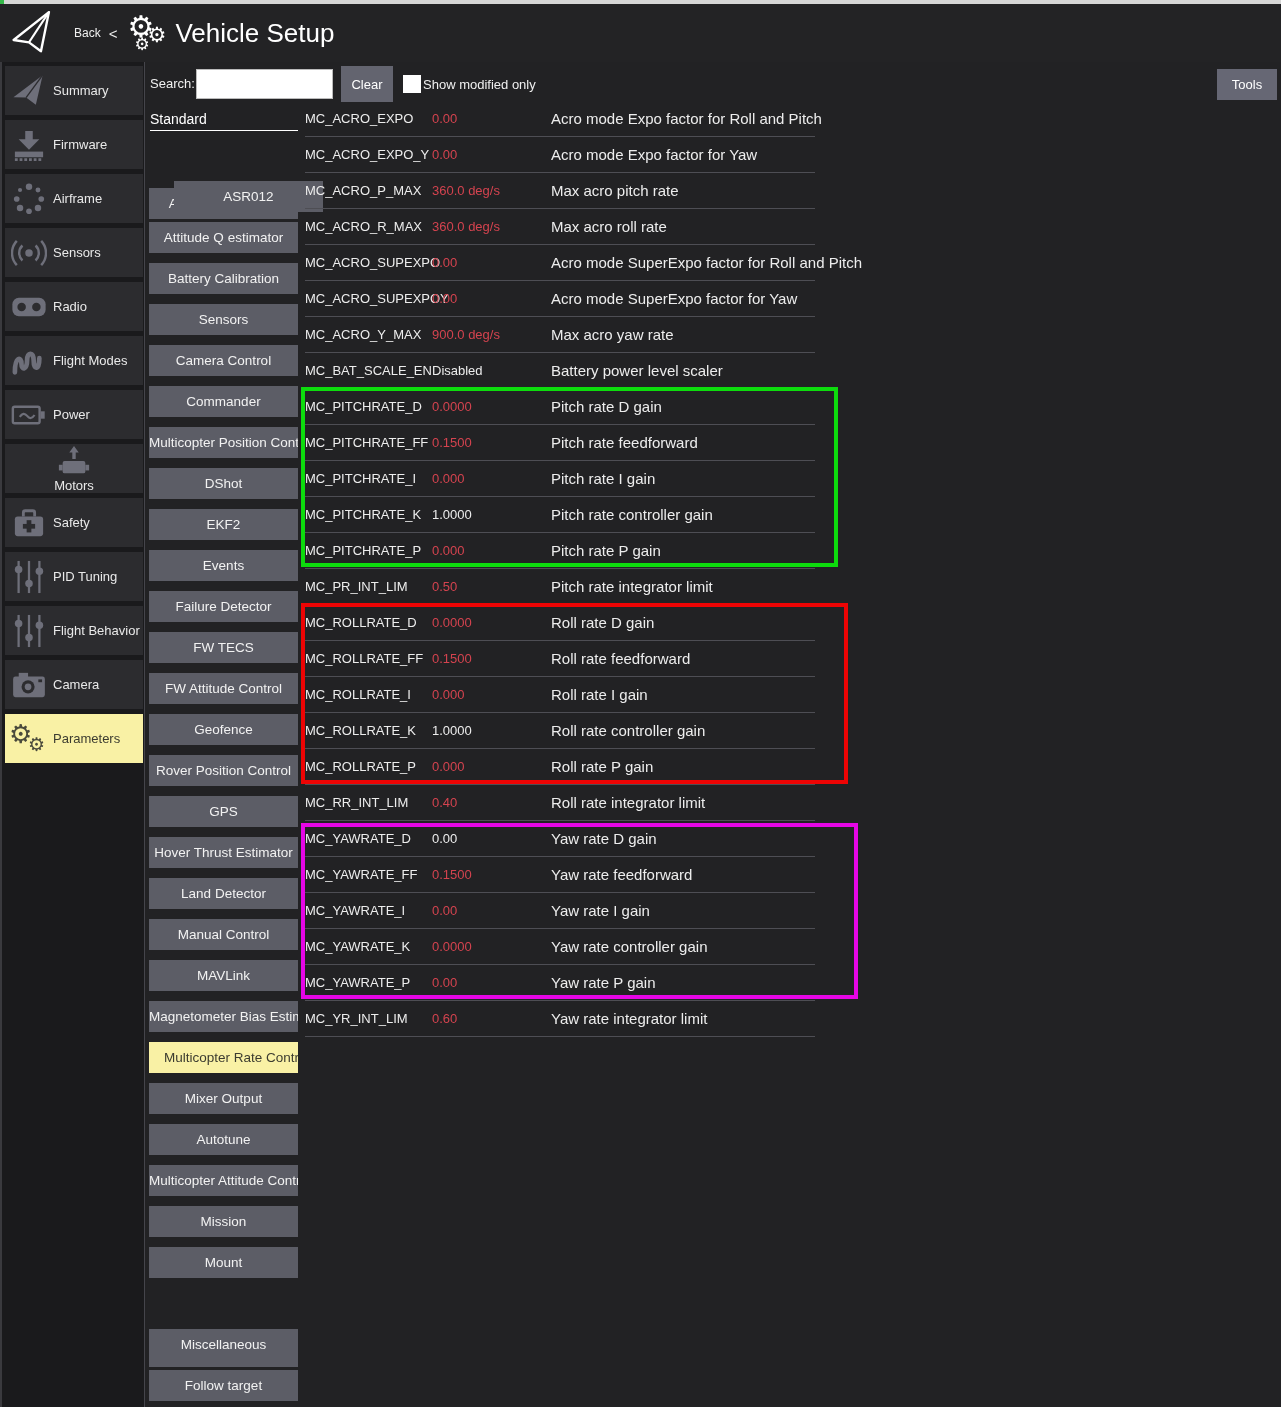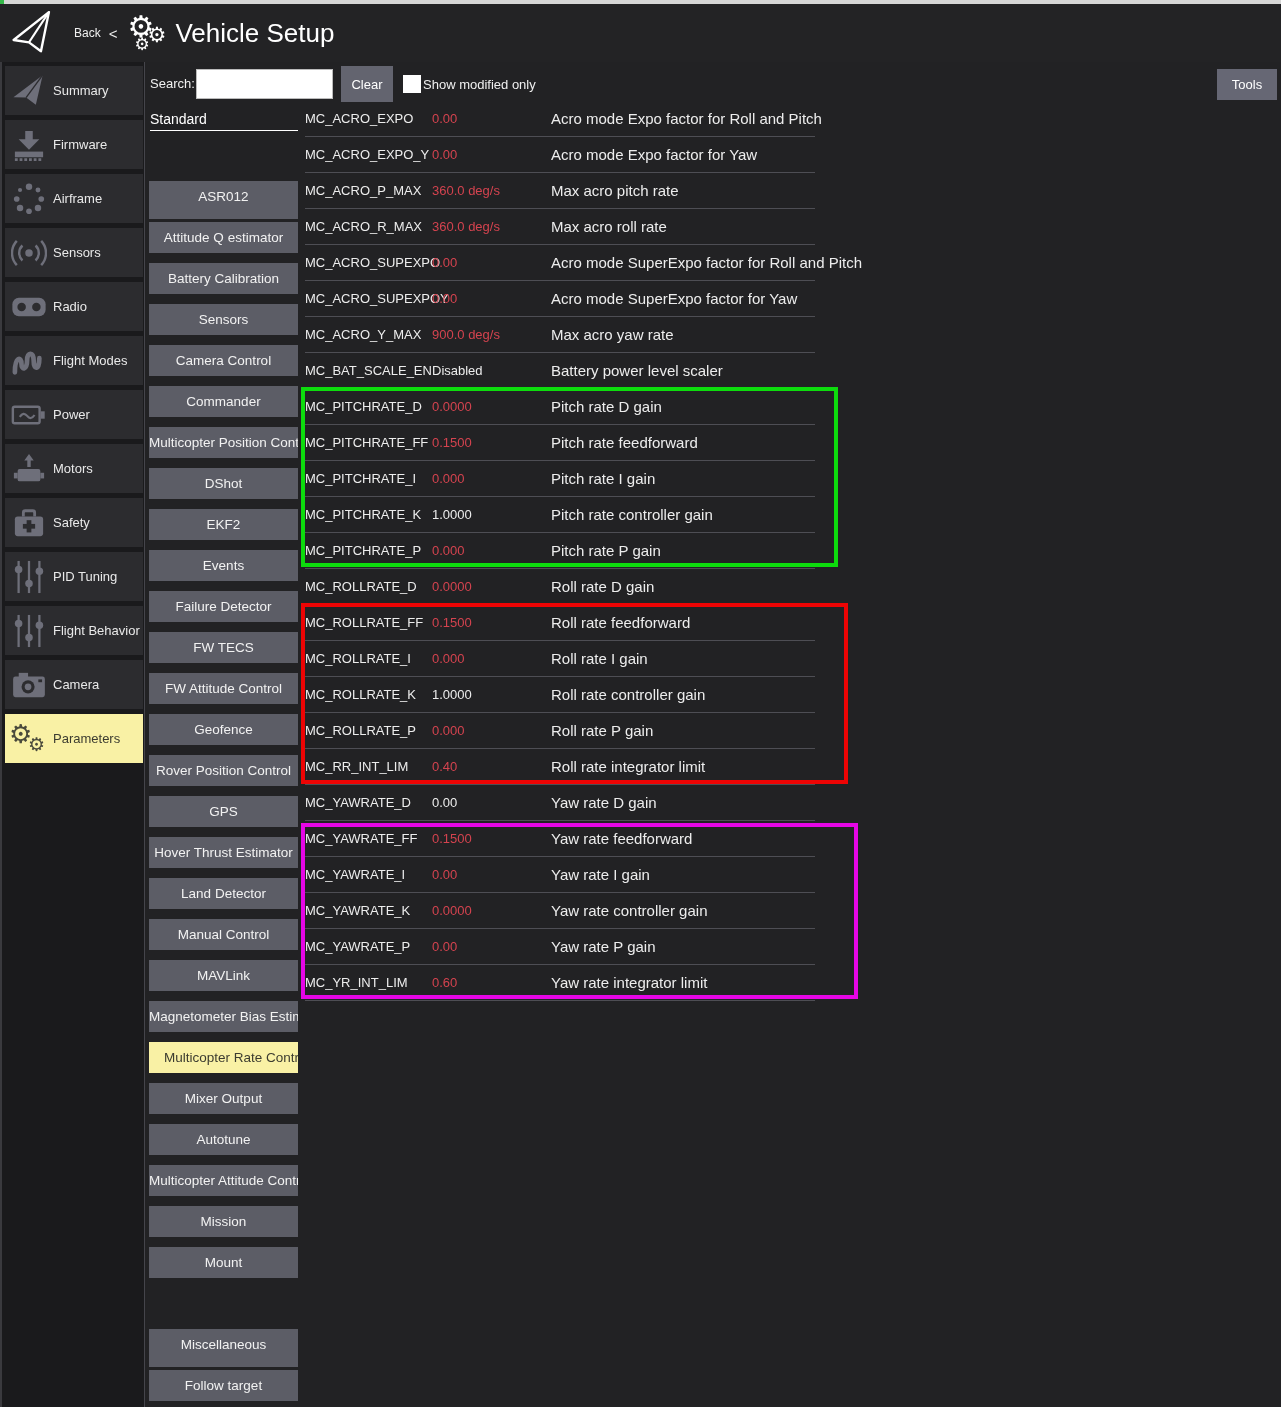--- a/index.html
+++ b/index.html
@@ -162,21 +162,21 @@
     <div class="side-item" style="top: 328px;">
       <span class="ic">
         <svg width="36" height="24" viewBox="0 0 38 26">
           <rect x="1.5" y="4" width="29" height="18" rx="2" fill="none" stroke="#6e6f7a" stroke-width="2.6"></rect>
           <rect x="31.5" y="9" width="4.5" height="8" fill="#6e6f7a"></rect>
           <path d="M9 15 q4 -6 8 -1 q4 5 8 -1" stroke="#6e6f7a" stroke-width="2.4" fill="none"></path>
         </svg>
       </span>
       <span class="lbl">Power</span>
     </div>
-    <div class="side-item" style="top: 382px;">
+    <div class="side-item" style="top: 382px; flex-direction: column;">
       <span class="ic">
         <svg width="34" height="34" viewBox="0 0 36 36">
           <path d="M18 2 L13 9 h3.2 v7 h3.6 V9 H23 Z" fill="#6e6f7a"></path>
           <rect x="6" y="18" width="24" height="13" rx="2" fill="#6e6f7a"></rect>
           <rect x="2" y="22" width="4" height="6" fill="#6e6f7a"></rect>
           <rect x="30" y="22" width="4" height="6" fill="#6e6f7a"></rect>
         </svg>
       </span>
       <span class="lbl">Motors</span>
     </div>
@@ -255,21 +255,21 @@
 <input class="search-input" type="text" value="" style="">
 <button class="clear-btn">Clear</button>
 <div class="mod-checkbox"></div>
 <span class="mod-label">Show modified only</span>
 <button class="tools-btn">Tools</button>
 
 <span class="cat-header">Standard</span>
 <div class="cat-underline"></div>
 <div id="categories">
     <div class="cat-btn" style="top: 152px; margin-top: 36px;">Airspeed Validator</div>
-    <div class="cat-btn" style="top: 181px;">ASR012</div>
+    <div class="cat-btn" style="top: 181px; margin-left: 25px;">ASR012</div>
     <div class="cat-btn" style="top: 222px;">Attitude Q estimator</div>
     <div class="cat-btn" style="top: 263px;">Battery Calibration</div>
     <div class="cat-btn" style="top: 304px;">Sensors</div>
     <div class="cat-btn" style="top: 345px;">Camera Control</div>
     <div class="cat-btn" style="top: 386px;">Commander</div>
     <div class="cat-btn" style="top: 427px;">Multicopter Position Control</div>
     <div class="cat-btn" style="top: 468px;">DShot</div>
     <div class="cat-btn" style="top: 509px;">EKF2</div>
     <div class="cat-btn" style="top: 550px;">Events</div>
     <div class="cat-btn" style="top: 591px;">Failure Detector</div>
@@ -354,20 +354,25 @@
       <span class="p-name">MC_PITCHRATE_K</span>
       <span class="p-value plain">1.0000</span>
       <span class="p-desc">Pitch rate controller gain</span>
     </div>
     <div class="p-row">
       <span class="p-name">MC_PITCHRATE_P</span>
       <span class="p-value red">0.000</span>
       <span class="p-desc">Pitch rate P gain</span>
     </div>
     <div class="p-row">
+      <span class="p-name">MC_PR_INT_LIM</span>
+      <span class="p-value red">0.50</span>
+      <span class="p-desc">Pitch rate integrator limit</span>
+    </div>
+    <div class="p-row">
       <span class="p-name">MC_ROLLRATE_D</span>
       <span class="p-value red">0.0000</span>
       <span class="p-desc">Roll rate D gain</span>
     </div>
     <div class="p-row">
       <span class="p-name">MC_ROLLRATE_FF</span>
       <span class="p-value red">0.1500</span>
       <span class="p-desc">Roll rate feedforward</span>
     </div>
     <div class="p-row">

